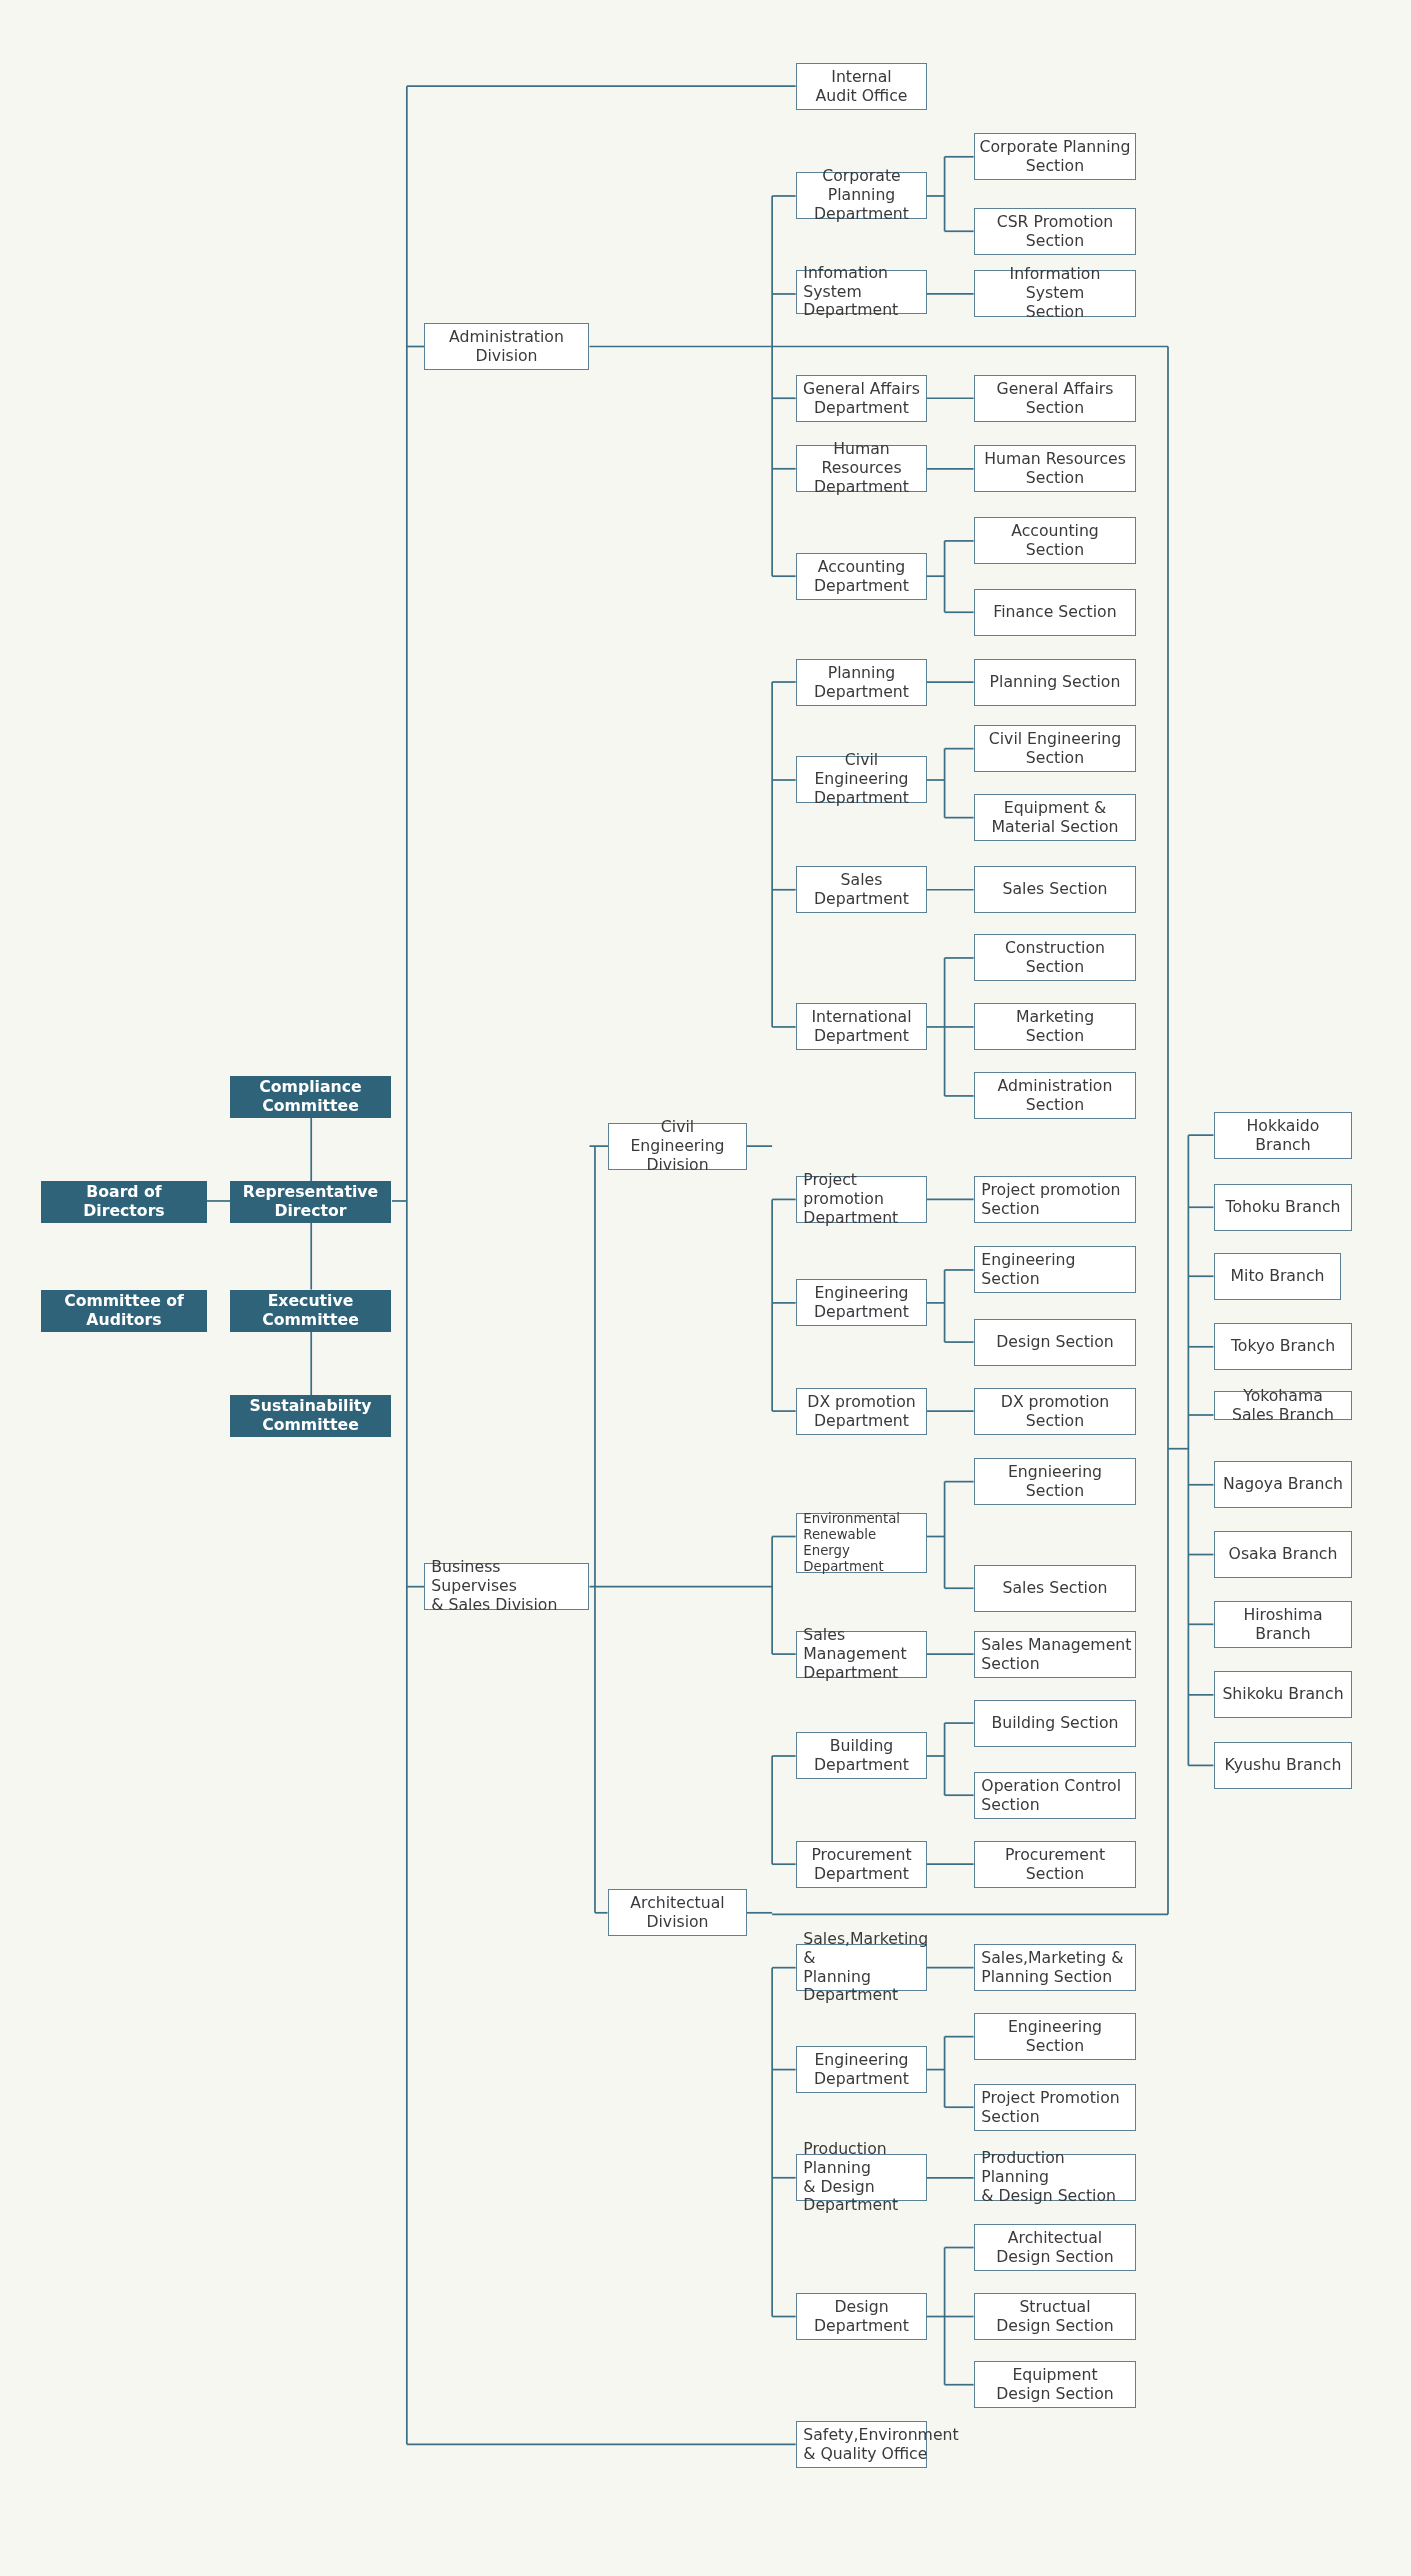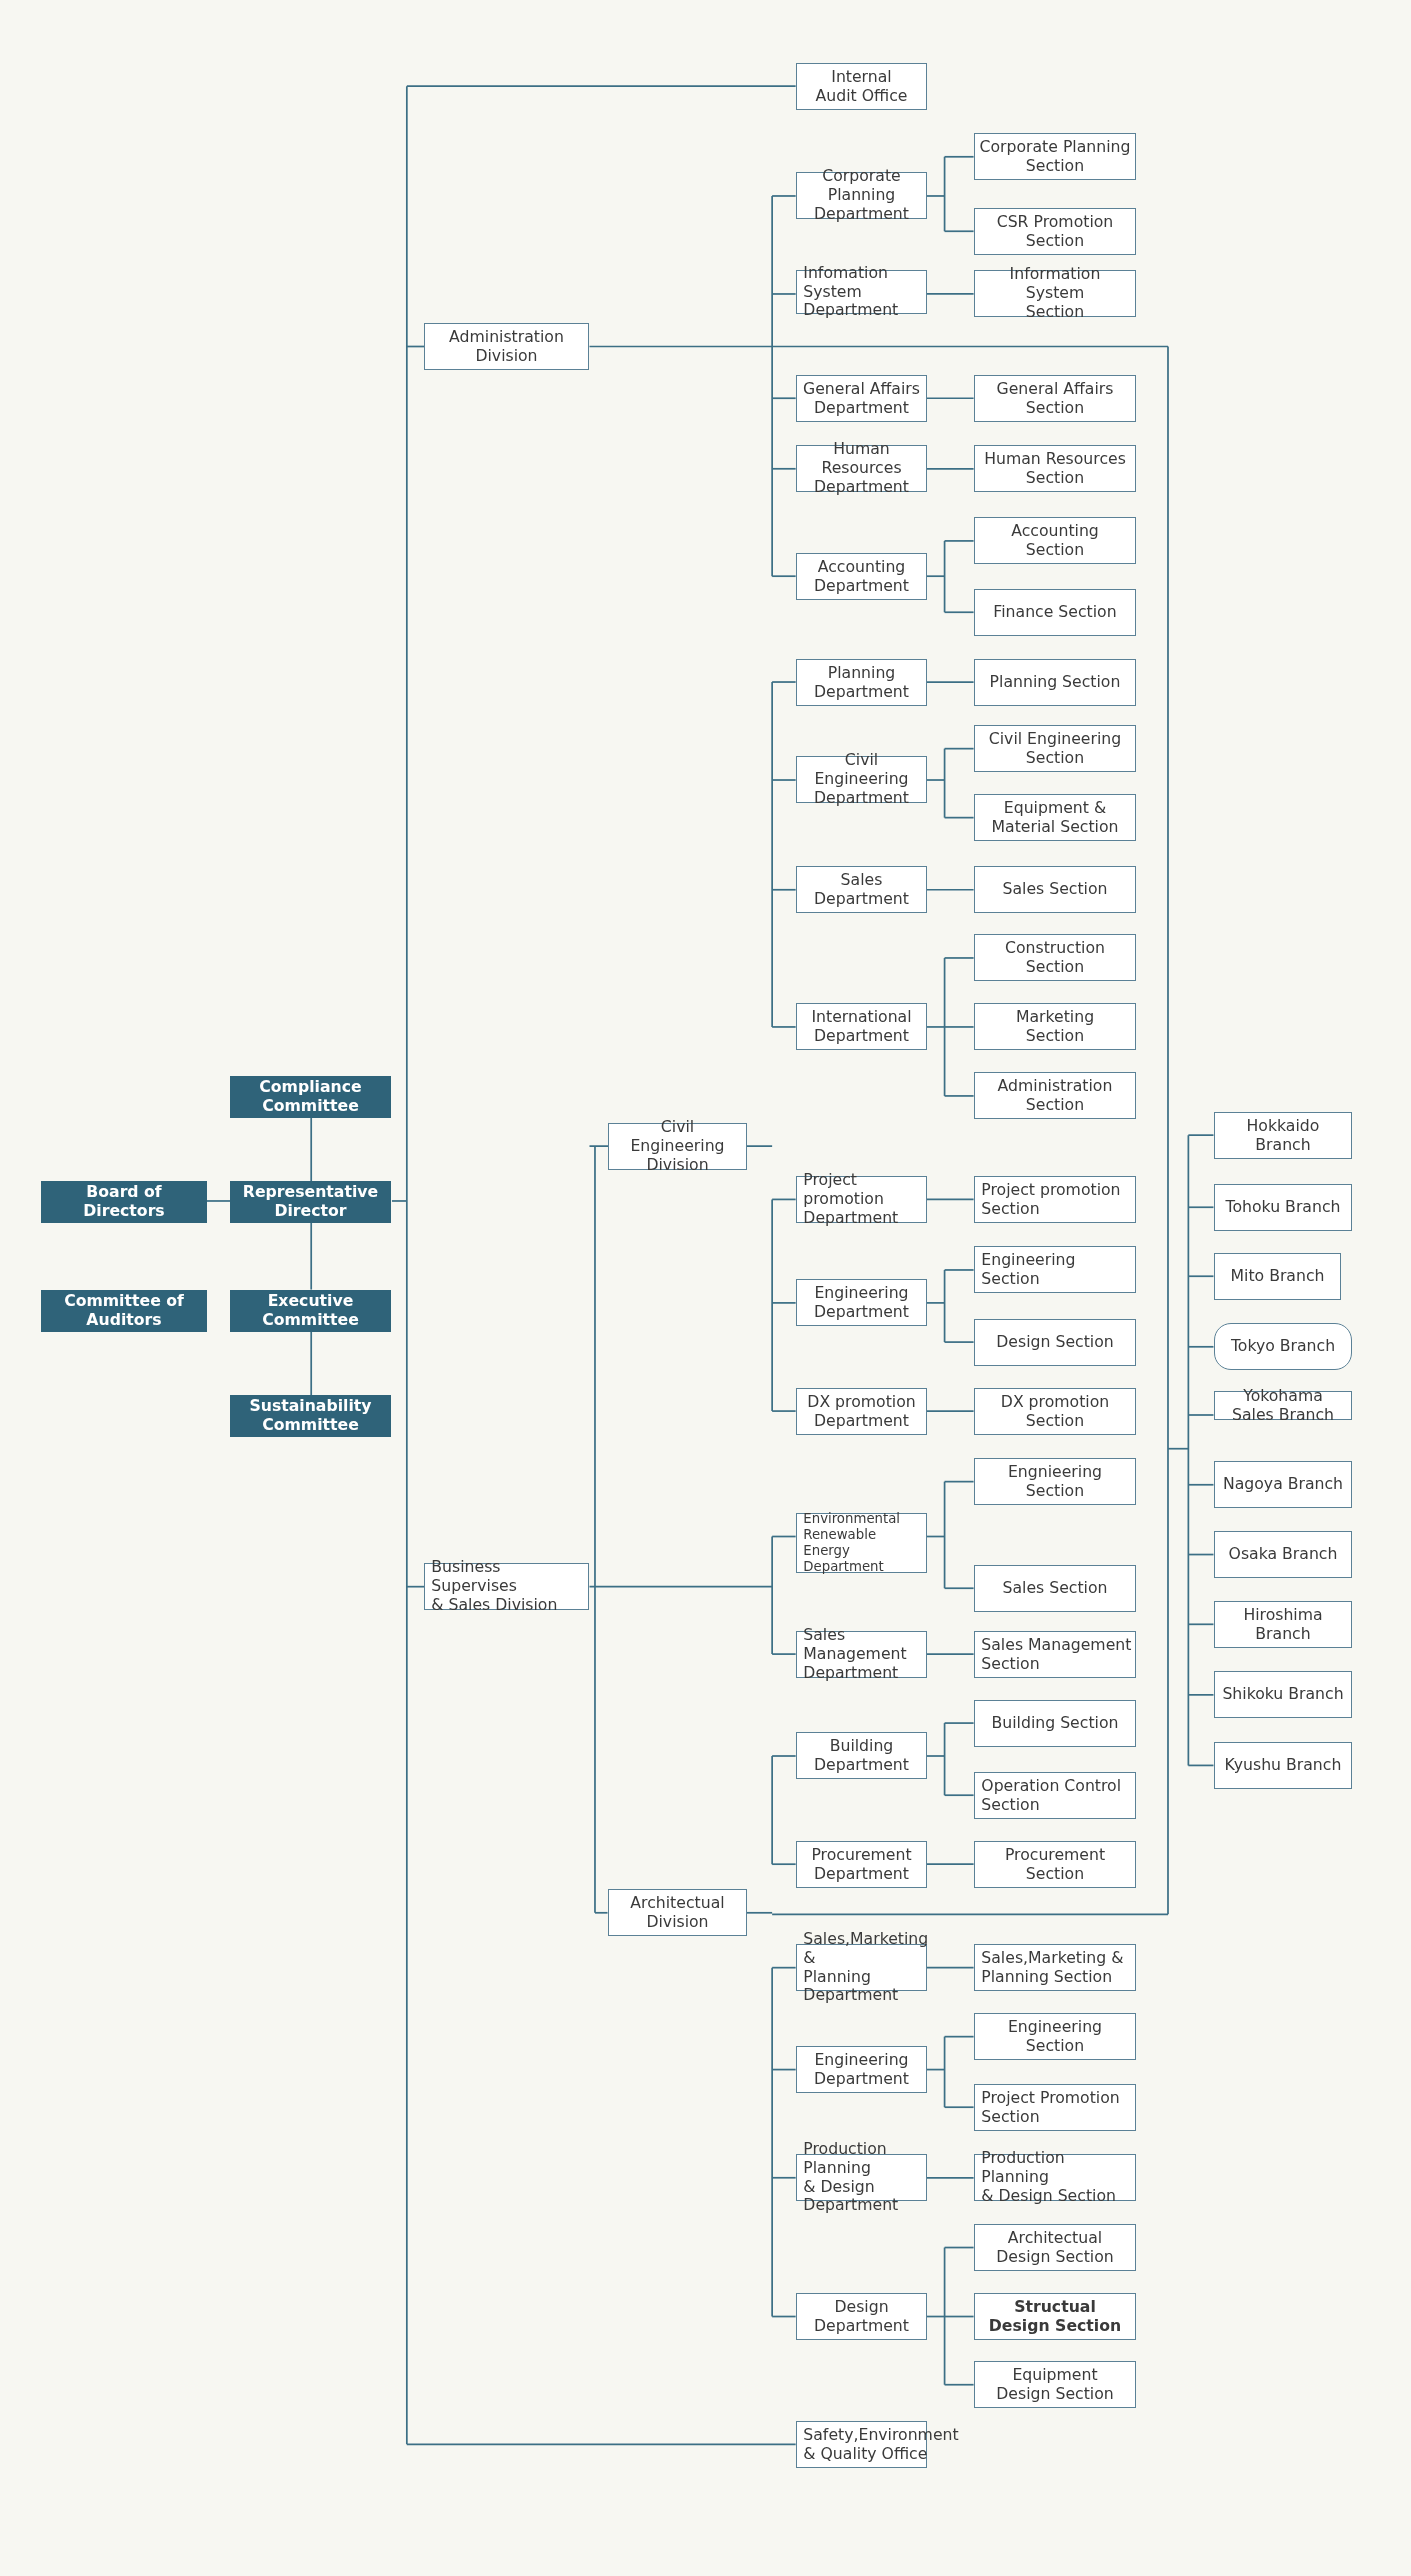--- a/index.html
+++ b/index.html
@@ -327,29 +327,29 @@
   <div class="node left-align" style="left:974px;top:1944px;width:162px;height:47px;">Sales,Marketing &amp;
 Planning Section</div>
   <div class="node" style="left:974px;top:2013px;width:162px;height:47px;">Engineering
 Section</div>
   <div class="node left-align" style="left:974px;top:2084px;width:162px;height:47px;">Project Promotion
 Section</div>
   <div class="node left-align" style="left:974px;top:2154px;width:162px;height:47px;">Production Planning
 &amp; Design Section</div>
   <div class="node" style="left:974px;top:2224px;width:162px;height:47px;">Architectual
 Design Section</div>
-  <div class="node" style="left:974px;top:2293px;width:162px;height:47px;font-weight:bold;">Structual
+  <div class="node" style="left:974px;top:2293px;width:162px;height:47px;">Structual
 Design Section</div>
   <div class="node" style="left:974px;top:2361px;width:162px;height:47px;">Equipment
 Design Section</div>
 
   <div class="node" style="left:1214px;top:1112px;width:138px;height:47px;">Hokkaido Branch</div>
   <div class="node" style="left:1214px;top:1184px;width:138px;height:47px;">Tohoku Branch</div>
   <div class="node" style="left:1214px;top:1253px;width:127px;height:47px;">Mito Branch</div>
-  <div class="node" style="left:1214px;top:1323px;width:138px;height:47px;border-radius:17px;">Tokyo Branch</div>
+  <div class="node" style="left:1214px;top:1323px;width:138px;height:47px;">Tokyo Branch</div>
   <div class="node" style="left:1214px;top:1391px;width:138px;height:29px;">Yokohama
 Sales Branch</div>
   <div class="node" style="left:1214px;top:1461px;width:138px;height:47px;">Nagoya Branch</div>
   <div class="node" style="left:1214px;top:1531px;width:138px;height:47px;">Osaka Branch</div>
   <div class="node" style="left:1214px;top:1601px;width:138px;height:47px;">Hiroshima Branch</div>
   <div class="node" style="left:1214px;top:1671px;width:138px;height:47px;">Shikoku Branch</div>
   <div class="node" style="left:1214px;top:1742px;width:138px;height:47px;">Kyushu Branch</div>
 
 </div>
 

